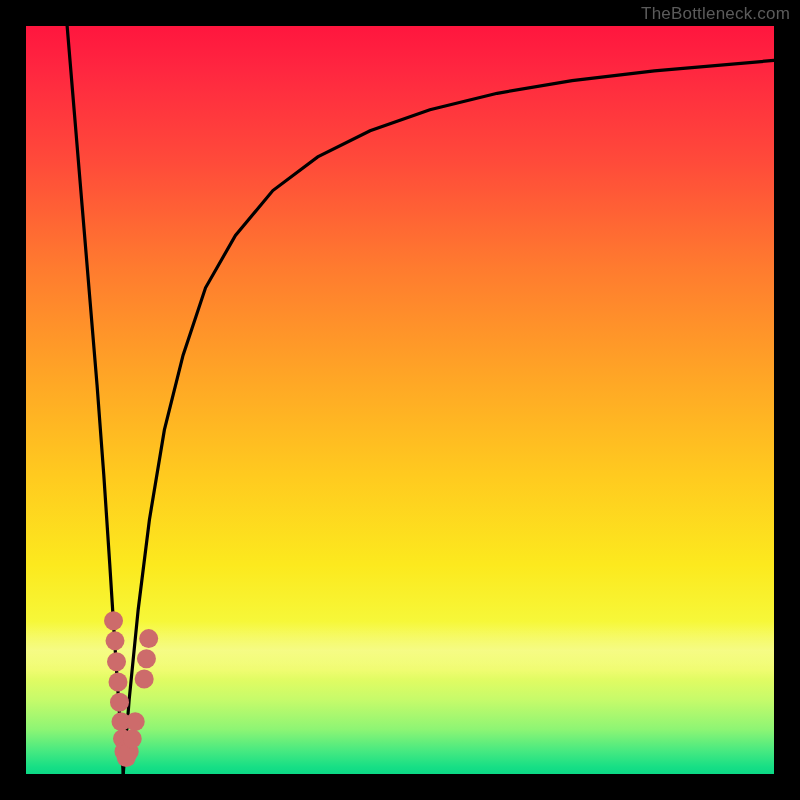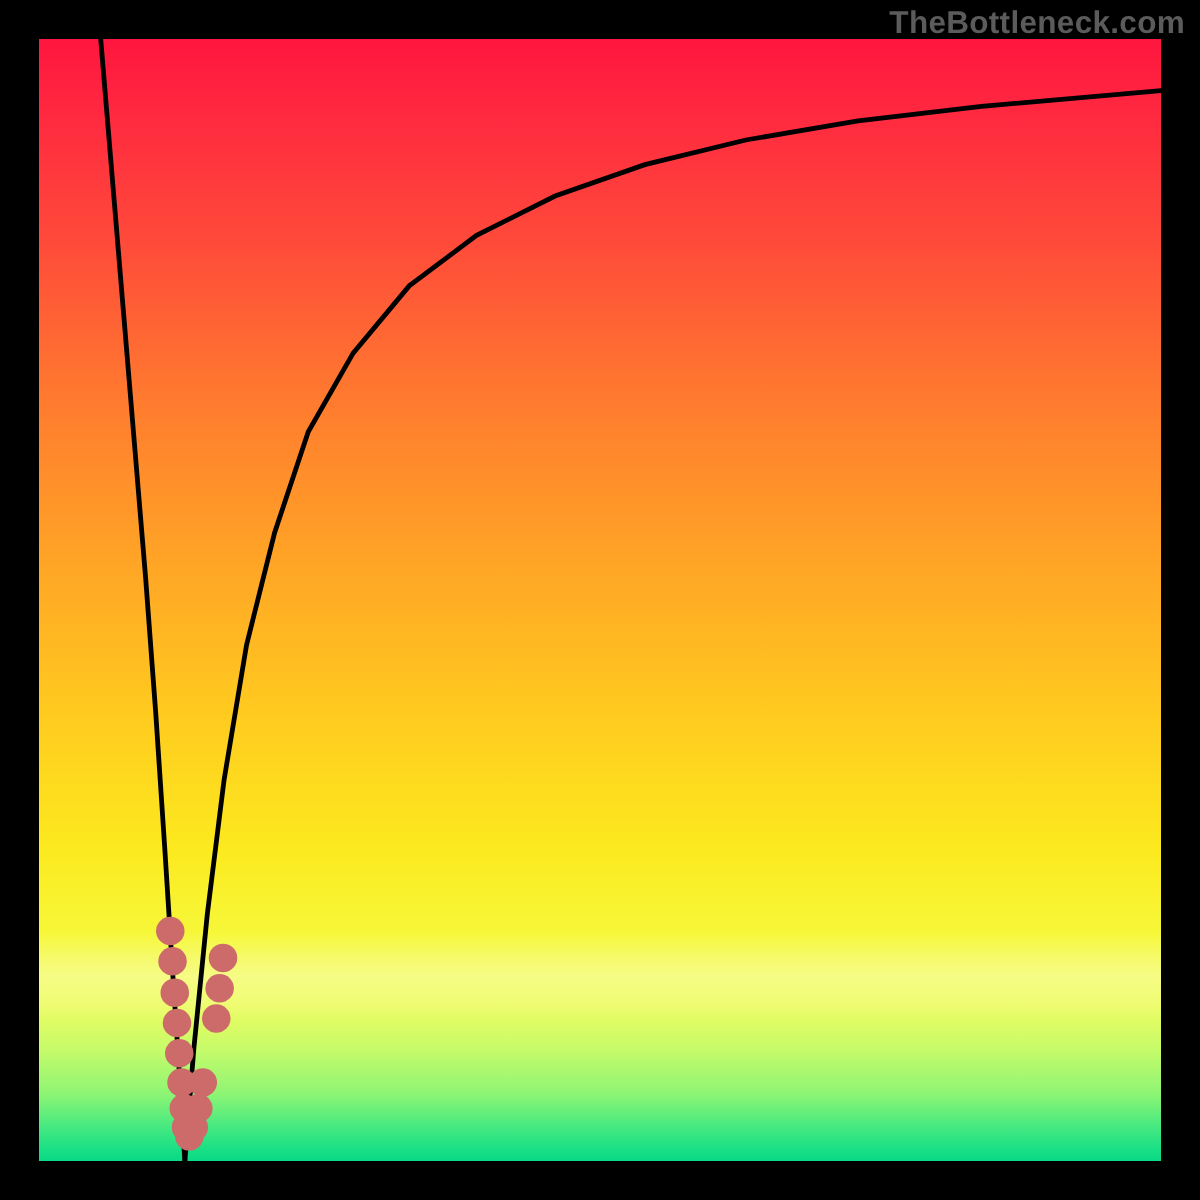--- a/index.html
+++ b/index.html
@@ -54,22 +54,22 @@
       rgba(255,255,255,0.20) 30%,
       rgba(255,255,255,0.30) 50%,
       rgba(255,255,255,0.20) 70%,
       rgba(255,255,255,0.0) 100%);
   }
   .watermark {
     position: absolute;
     top: 4px;
     right: 10px;
     color: #5b5b5b;
-    font-size: 21px;
-    font-weight: 700;
+    font-size: 17px;
+    font-weight: 400;
     letter-spacing: 0.2px;
     user-select: none;
   }
   svg.curve {
     position: absolute;
     left: 0; top: 0;
     width: 100%; height: 100%;
   }
   .dots circle {
     fill: #cd6b6b;

